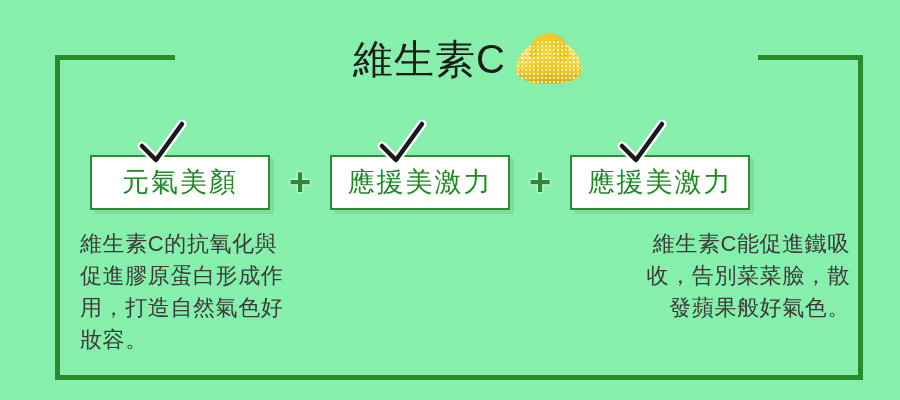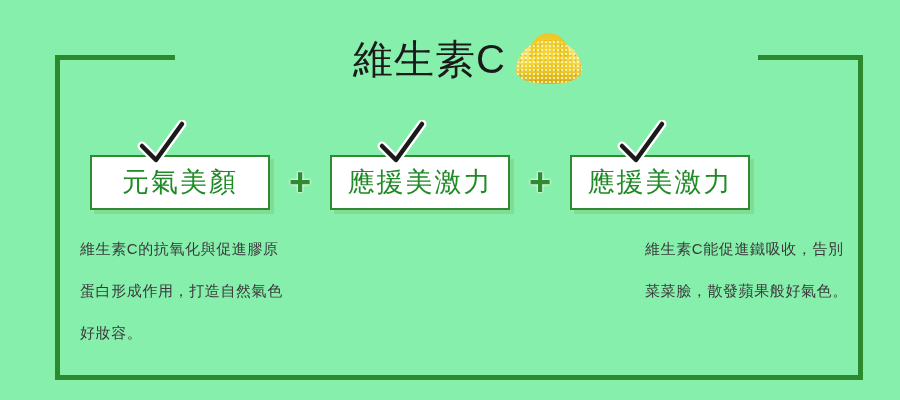--- a/index.html
+++ b/index.html
@@ -146,27 +146,27 @@
   #descriptions-row {
     position: absolute;
     left: 80px; top: 228px;
     width: 770px; height: 110px;
     display: flex;
     justify-content: space-between;
     z-index: 3;
   }
   .desc-col {
     width: 205px;
-    font-size: 15px;
-    line-height: 42px;
+    font-size: 22px;
+    line-height: 32px;
     color: #3a3a3a;
     letter-spacing: 0.6px;
     text-align: left;
   }
-  .desc-col.center-ish { text-align: left; }
+  .desc-col.center-ish { text-align: right; }
 </style>
 </head>
 <body>
 
 <div id="banner">
 
   <div class="frame-bar" id="frame-left"></div>
   <div class="frame-bar" id="frame-right"></div>
   <div class="frame-bar" id="frame-bottom"></div>
   <div class="frame-bar" id="frame-top-left"></div>

